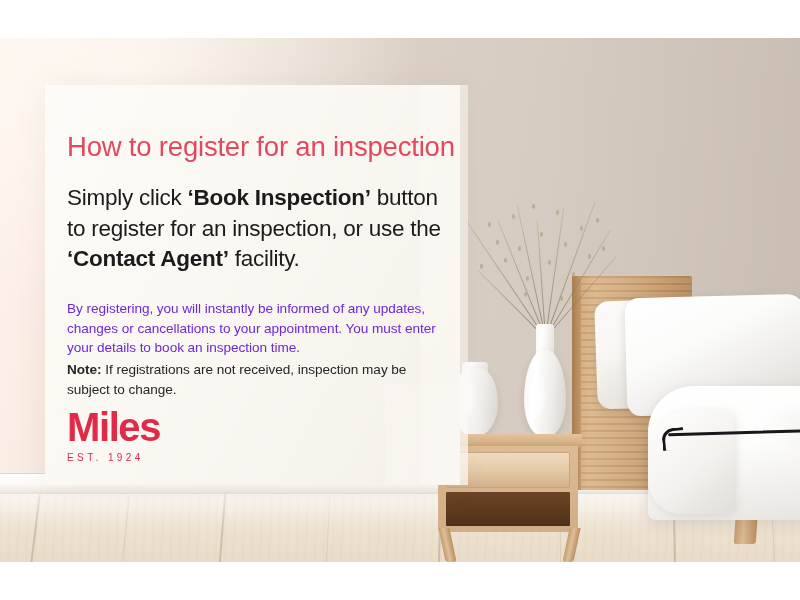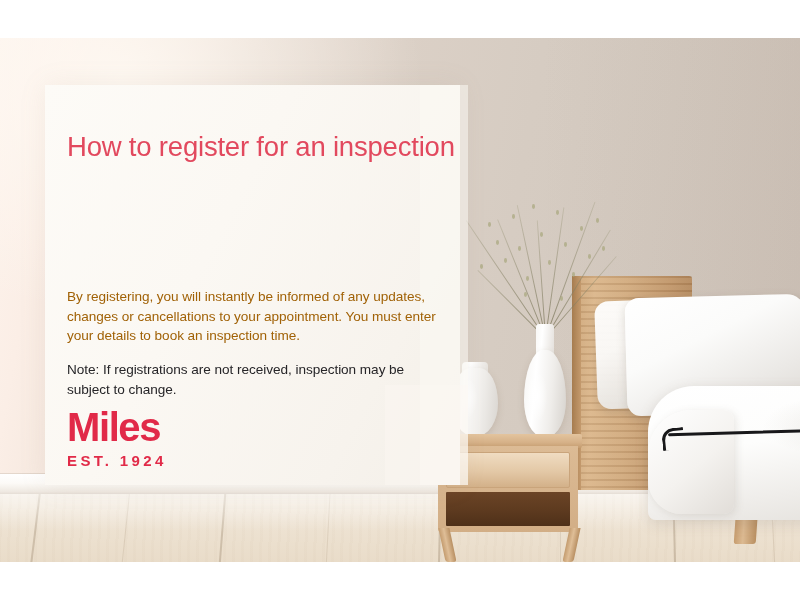--- a/index.html
+++ b/index.html
@@ -265,51 +265,51 @@
     position:absolute; left:0; top:98px; width:392px;
     font-size:22.5px;
     line-height:30.5px;
     letter-spacing:-.25px;
     color:#1b1b1c;
     font-weight:400;
   }
   #lead b{ font-weight:700; }
 
   #body-copy{
-    position:absolute; left:0; top:202px; width:380px;
+    position:absolute; left:0; top:214px; width:380px;
     font-size:13.6px;
     line-height:19.6px;
     letter-spacing:-.05px;
-    color:#a16207;
+    color:#6d28d9;
   }
   #note{
     position:absolute; left:0; top:275px; width:380px;
     font-size:13.6px;
     line-height:19.6px;
     letter-spacing:-.05px;
     color:#262528;
   }
-  #note b{ font-weight:400; }
+  #note b{ font-weight:700; }
 
   
   #logo{
     position:absolute; left:0; top:320px; width:395px;
     text-align:left;
   }
   #logo-word{
     font-size:40px;
     font-weight:700;
     letter-spacing:-1.4px;
     color:#e12a48;
     line-height:44px;
   }
   #logo-est{
     margin-top:3px;
-    font-size:15px;
-    font-weight:700;
+    font-size:10px;
+    font-weight:400;
     letter-spacing:3.4px;
     color:#e12a48;
   }
 </style>
 </head>
 <body>
 
 <div id="stage">
 
   <div id="photo">
@@ -399,20 +399,21 @@
 
     <div id="panel">
       <div class="panel-bg"></div>
       <div class="panel-ghost"></div>
       <div class="panel-ghost2"></div>
 
       <div class="panel-inner">
 
         <div id="headline">How to register for an inspection</div>
 
+        <div id="lead"><span>Simply click </span><b>‘Book Inspection’</b><span> button to register for an inspection, or use the </span><b>‘Contact Agent’</b><span> facility.</span></div>
 
         <div id="body-copy">By registering, you will instantly be informed of any updates, changes or cancellations to your appointment. You must enter your details to book an inspection time.</div>
 
         <div id="note"><b>Note:</b><span> If registrations are not received, inspection may be subject to change.</span></div>
 
         <div id="logo">
           <div id="logo-word">Miles</div>
           <div id="logo-est">EST. 1924</div>
         </div>
 

